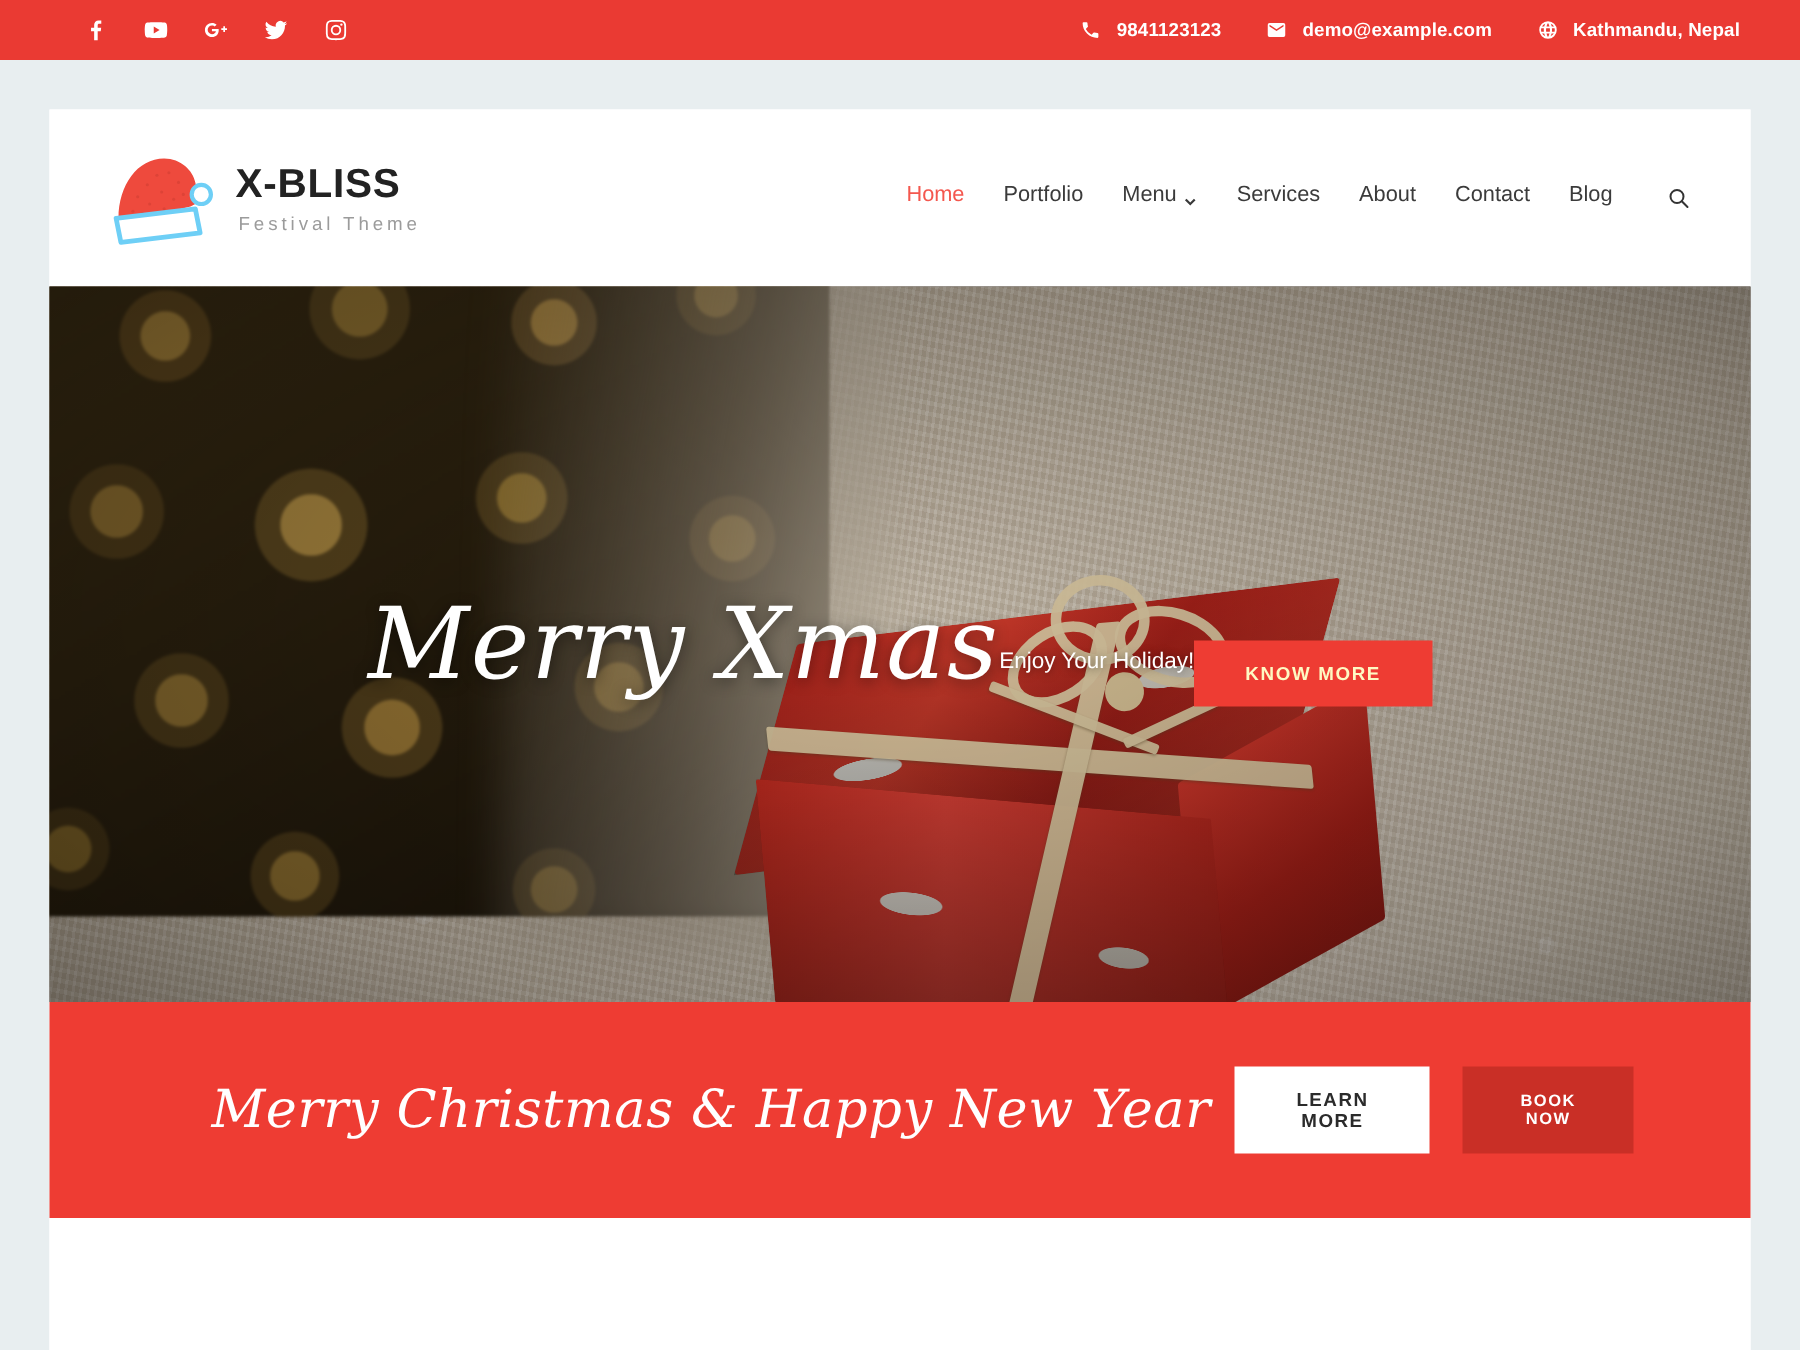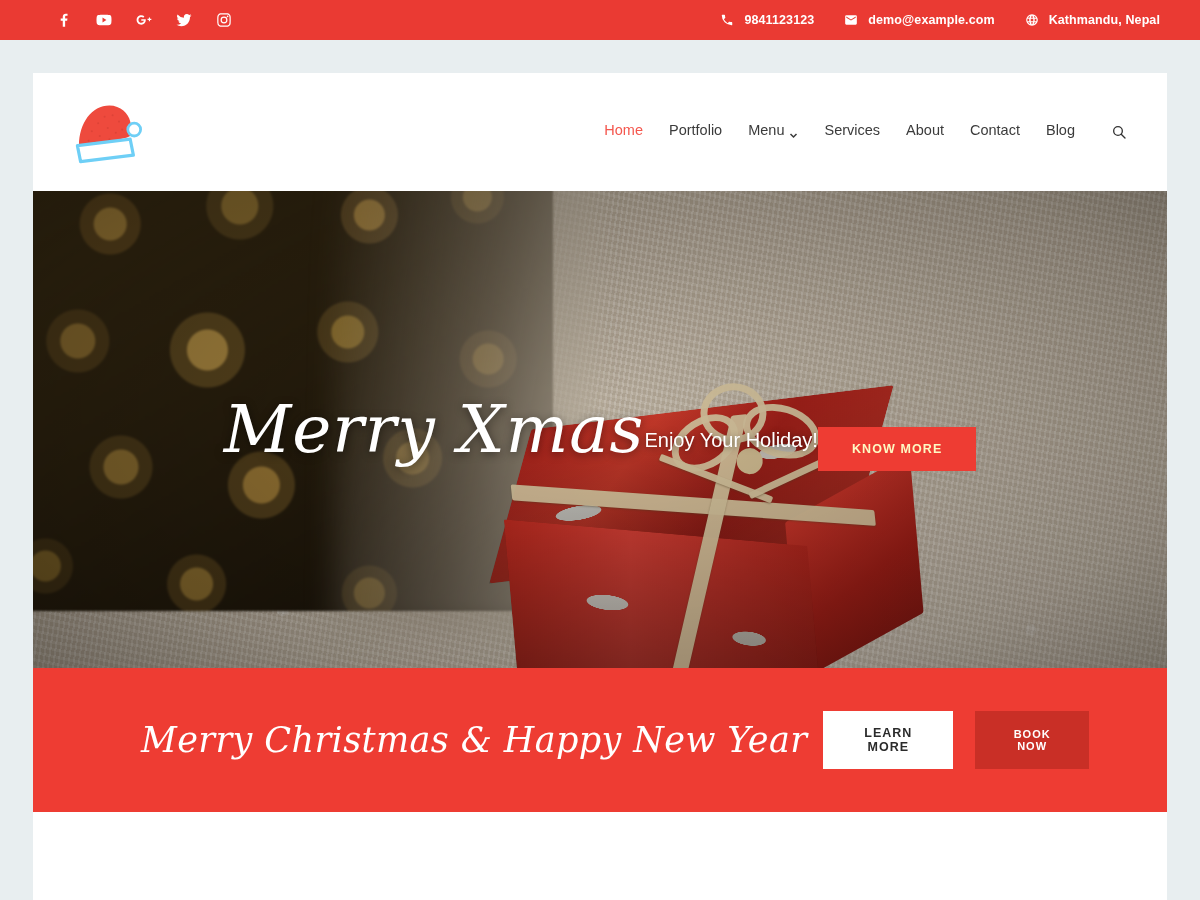--- a/index.html
+++ b/index.html
@@ -187,21 +187,21 @@
     font-family:"DejaVu Serif", serif;
     font-style:italic;
     font-size:66px;
     color:#fff;
     letter-spacing:1px;
     text-shadow:0 2px 10px rgba(0,0,0,.45);
     line-height:1;
   }
   .hero-sub {
     margin-top:22px;
-    font-size:20px;
+    font-size:15px;
     color:#fff;
     text-shadow:0 1px 6px rgba(0,0,0,.5);
   }
   .hero-btn {
     margin-top:38px;
     background:#ee3c33;
     color:#fef9c3;
     font-size:12.5px;
     font-weight:bold;
     letter-spacing:1.1px;
@@ -326,20 +326,24 @@
                 <circle cx="56" cy="42" r="1.3"></circle>
               <circle cx="22" cy="52" r="1.3"></circle>
                 <circle cx="64" cy="38" r="1.3"></circle>
               <circle cx="30" cy="54" r="1.3"></circle>
                 <circle cx="48" cy="50" r="1.3"></circle>
             </g>
             <circle cx="79" cy="38" r="8" fill="#ffffff" stroke="#6ecff6" stroke-width="3.5"></circle>
             <path d="M8 58 L74 50 L78 70 L12 78 Z" fill="#ffffff" stroke="#6ecff6" stroke-width="4" stroke-linejoin="round"></path>
           </svg>
         </div>
+        <div class="brand-text">
+          <div class="brand-name">X-BLISS</div>
+          <div class="brand-tag">Festival Theme</div>
+        </div>
       </div>
 
       <div class="nav-spacer"></div>
 
       <nav class="nav">
         <span class="nav-item active">
           <span>Home</span>
         </span>
         <span class="nav-item">
           <span>Portfolio</span>

